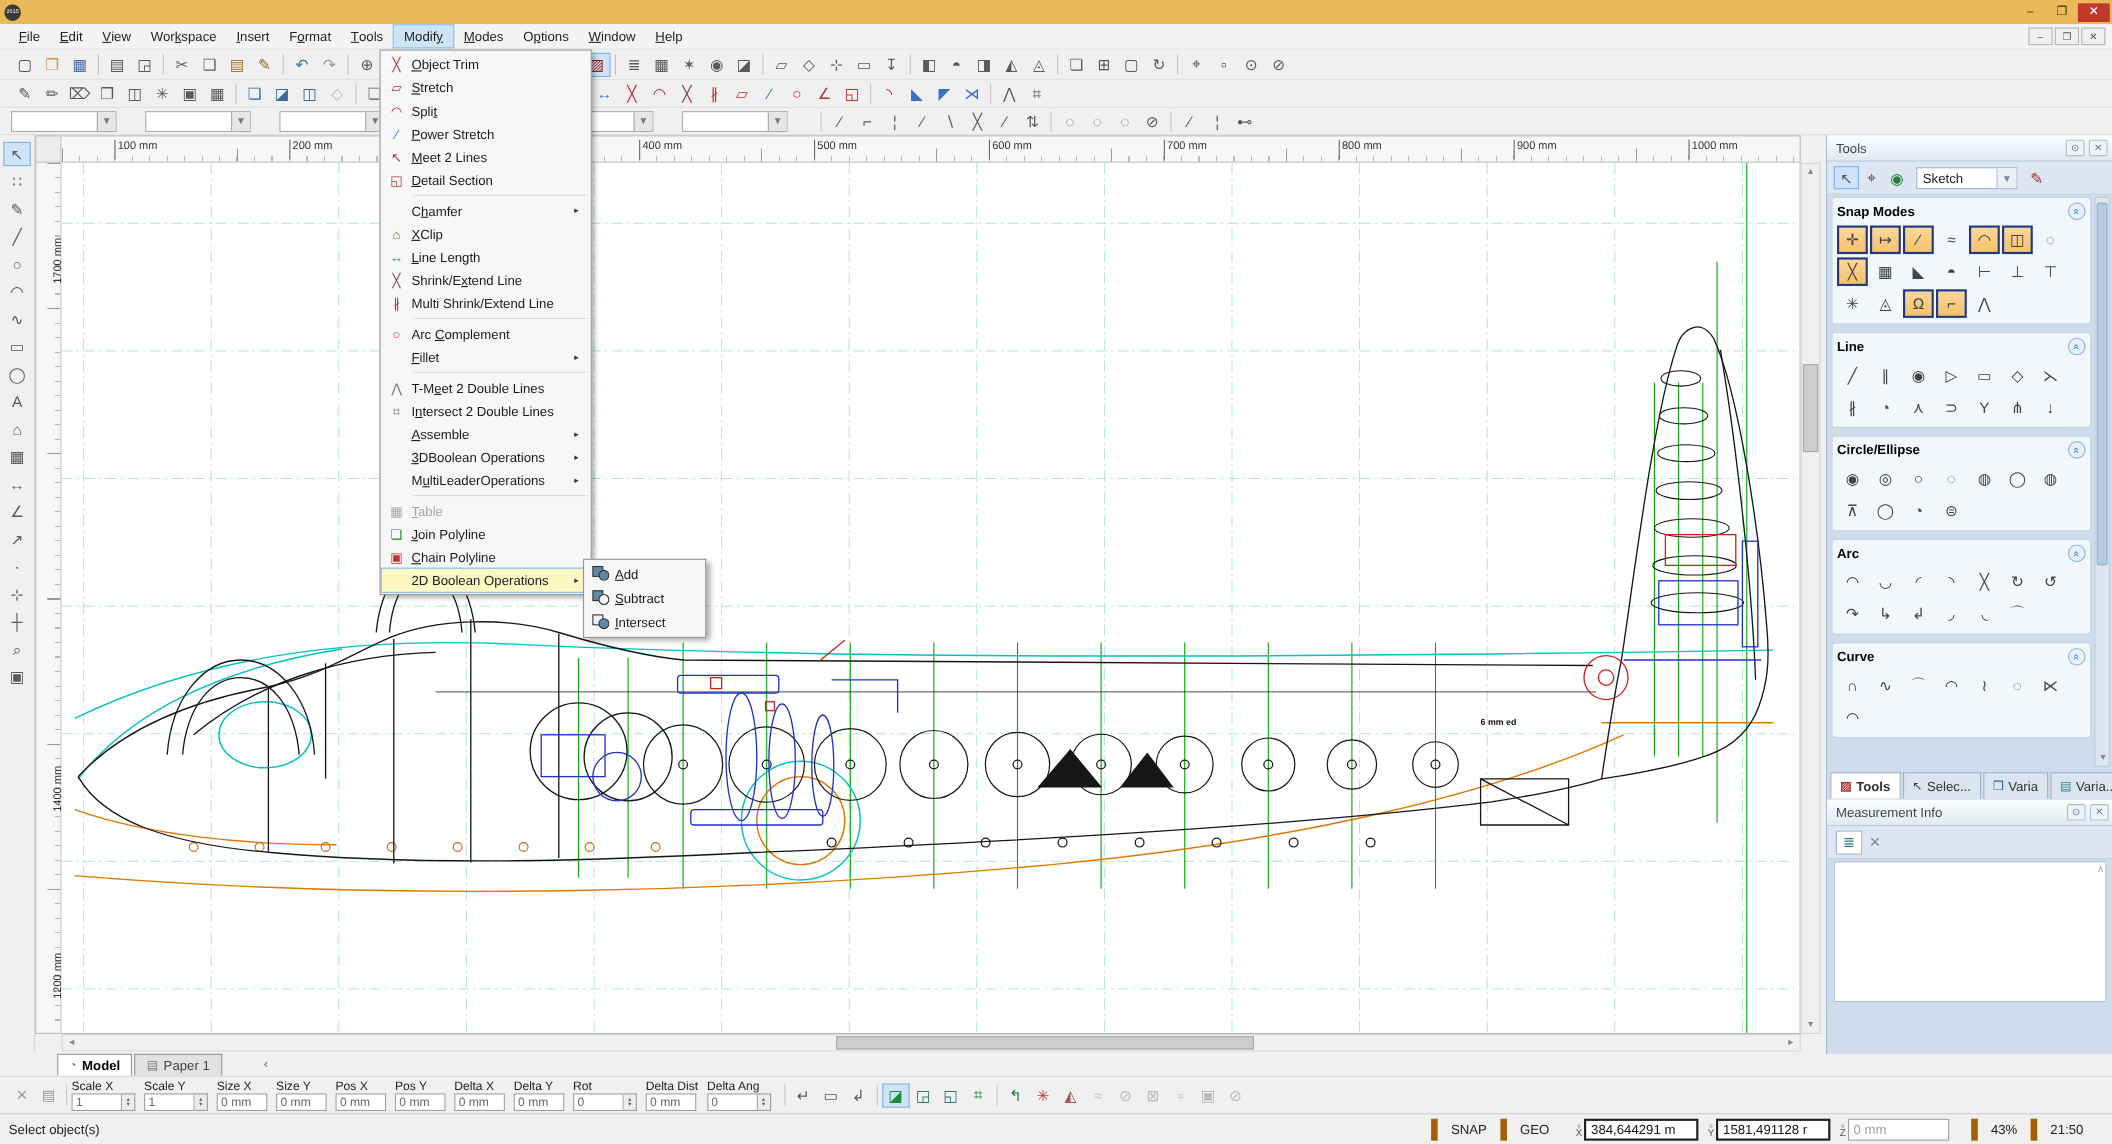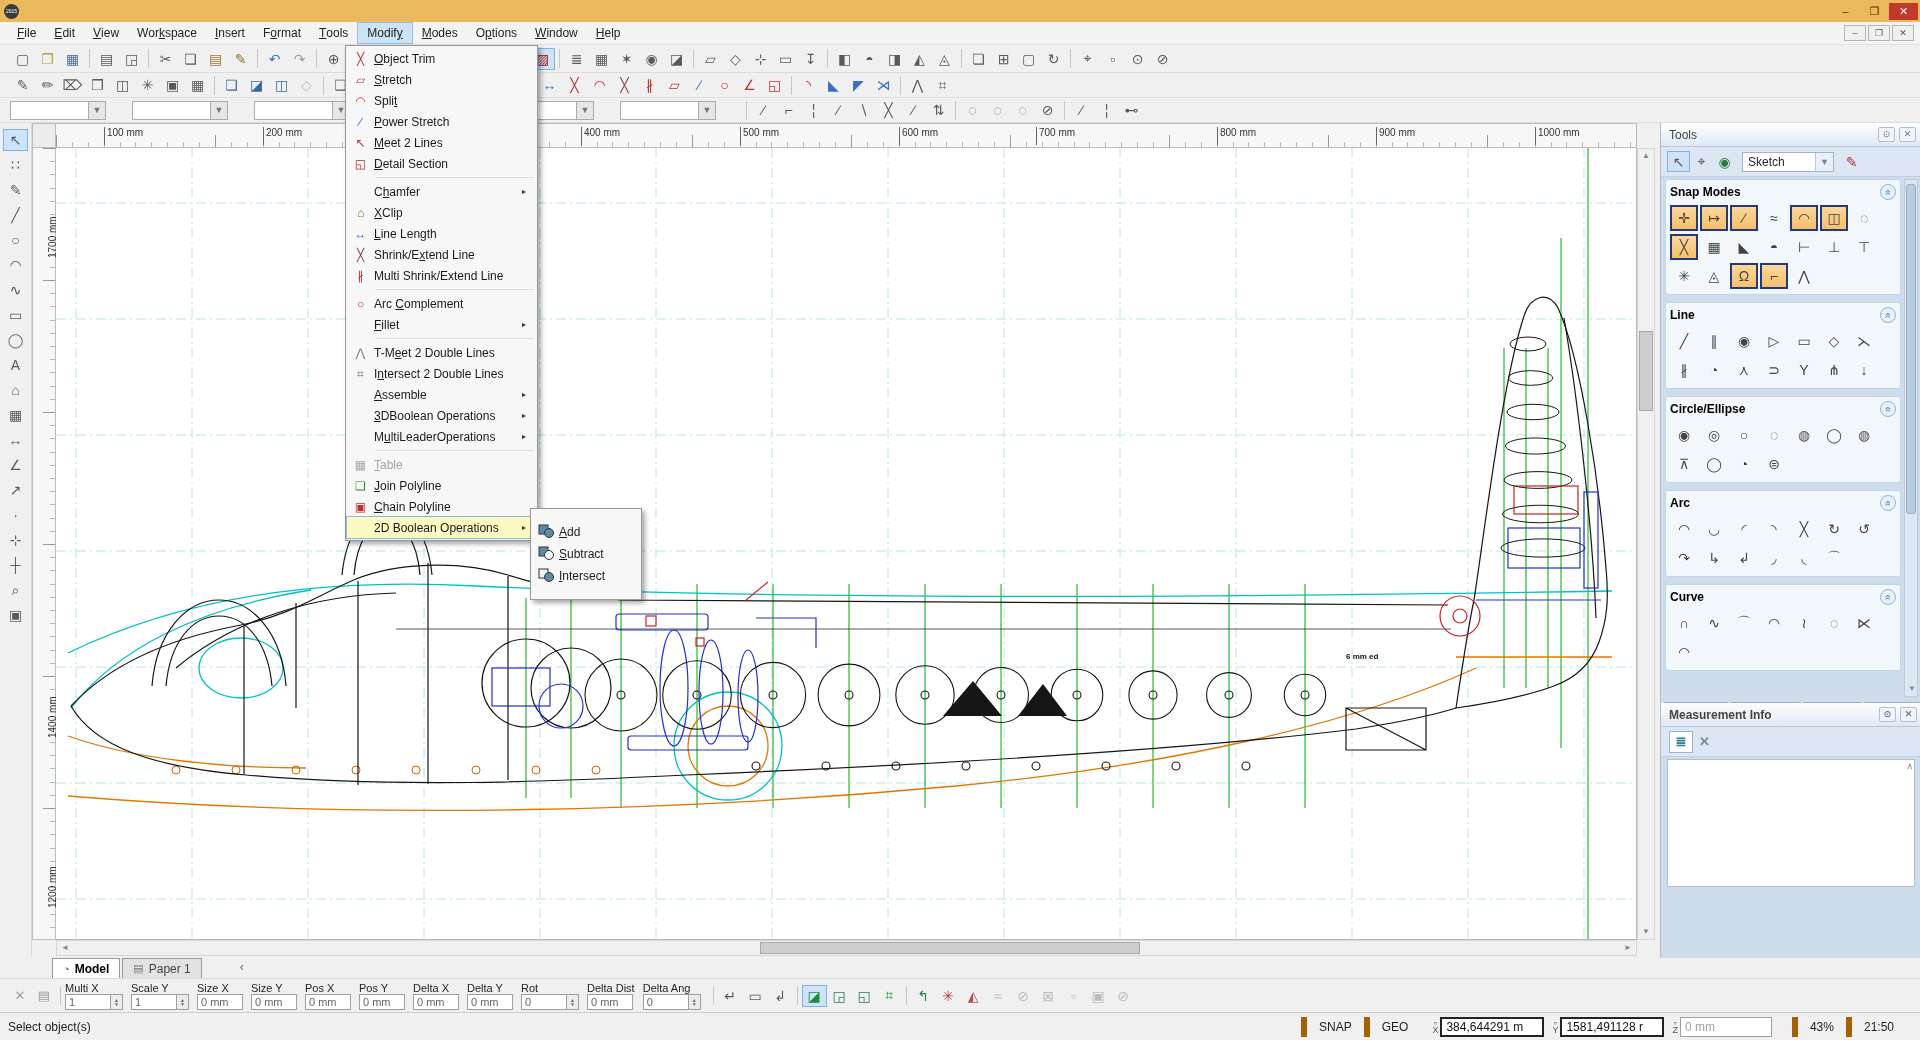--- a/index.html
+++ b/index.html
@@ -99,21 +99,21 @@
   #modmenu{position:absolute;left:345px;top:45px;width:193px;background:#f7f7f7;
     border:1px solid #979797;box-shadow:3px 3px 5px rgba(0,0,0,.35);z-index:60;padding:2px 1px;}
   .mi{height:21px;display:flex;align-items:center;font-size:12px;color:#1a1a1a;position:relative;}
   .mi .mic{width:27px;text-align:center;font-size:12px;flex:0 0 auto;}
   .mi .mil{flex:1;}
   .mi .mia{width:14px;font-size:8px;color:#333;}
   .mi.dis .mil{color:#a5a5a5;}
   .mi.hl{background:#fef9c3;outline:1px solid #84b7e2;}
   .msep{height:1px;background:#dcdcdc;margin:3px 2px 3px 29px;}
   #submenu{position:absolute;left:530px;top:508px;width:112px;background:#f7f7f7;
-    border:1px solid #979797;box-shadow:3px 3px 5px rgba(0,0,0,.35);z-index:61;padding:12px 1px;}
+    border:1px solid #979797;box-shadow:3px 3px 5px rgba(0,0,0,.35);z-index:61;padding:2px 1px;}
   #submenu .mi{height:22px;}
   
   #rightpanel{position:absolute;left:1660px;top:123px;width:260px;height:835px;background:#cfdcec;
     border-left:1px solid #a9bccf;}
   .palhead{height:24px;display:flex;align-items:center;background:linear-gradient(#fdfeff,#dfe9f4);
     border-bottom:1px solid #b9c9db;padding:0 4px 0 8px;color:#444;font-size:12px;}
   .palhead .ph-btn{margin-left:4px;width:17px;height:15px;border:1px solid #b0bfd0;background:#eef4fa;
     color:#6b7f96;font-size:9px;text-align:center;line-height:13px;border-radius:2px;}
   .palhead .sp{flex:1;}
   #tools-toolbar{height:30px;display:flex;align-items:center;padding:0 6px;background:#dce7f3;border-bottom:1px solid #c2d2e2;}
@@ -134,21 +134,21 @@
   .icorow{display:flex;margin-top:3px;}
   .pico{width:28px;height:26px;display:flex;align-items:center;justify-content:center;font-size:14px;
     color:#444;margin-right:2px;}
   .pico.on{background:linear-gradient(#fbd79b,#f6c06a);border:2px solid #24387f;}
   #paltabs{position:absolute;left:0;top:577px;width:260px;height:26px;display:flex;align-items:flex-end;
     padding-left:3px;background:#cfdcec;}
   .paltab{height:24px;padding:0 8px;display:flex;align-items:center;border:1px solid #9fb2c6;
     background:#dbe5f0;margin-right:2px;font-size:12px;color:#333;border-bottom:none;}
   .paltab.active{background:#fff;font-weight:bold;}
   .paltab .pt-ico{margin-right:4px;font-size:11px;}
-  #measure{position:absolute;left:0;top:580px;width:260px;height:190px;background:#cfdcec;font-weight:bold;}
+  #measure{position:absolute;left:0;top:604px;width:260px;height:190px;background:#cfdcec;}
   #meas-toolbar{height:30px;display:flex;align-items:center;padding:0 8px;background:#dce7f3;border-bottom:1px solid #c2d2e2;}
   .mbtn{width:24px;height:22px;border:1px solid #9fb4c8;background:#fff;color:#2e7d8a;font-size:13px;
     display:flex;align-items:center;justify-content:center;margin-right:6px;}
   .mx{color:#7a8a9a;font-size:13px;}
   #meas-content{position:absolute;left:6px;top:56px;right:6px;bottom:6px;background:#fff;border:1px solid #aebfd2;}
   #meas-content .up{position:absolute;right:1px;top:1px;color:#aaa;font-size:9px;}
 </style>
 </head>
 <body>
 
@@ -342,21 +342,21 @@
   </div>
 
 <div id="corner"></div>
 <div id="hruler">
     <span class="hlab" style="left: 48px;">100 mm</span>
     <span class="hlab" style="left: 207px;">200 mm</span>
     <span class="hlab" style="left: 366px;">300 mm</span>
     <span class="hlab" style="left: 525px;">400 mm</span>
     <span class="hlab" style="left: 684px;">500 mm</span>
     <span class="hlab" style="left: 843px;">600 mm</span>
-    <span class="hlab" style="left: 980px;">700 mm</span>
+    <span class="hlab" style="left: 1002px;">700 mm</span>
     <span class="hlab" style="left: 1161px;">800 mm</span>
     <span class="hlab" style="left: 1320px;">900 mm</span>
     <span class="hlab" style="left: 1479px;">1000 mm</span>
   </div>
 <div id="vruler">
     <span class="vlab" style="top: 110px;">1700 mm</span>
     <span class="vlab" style="top: 590px;">1400 mm</span>
     <span class="vlab" style="top: 760px;">1200 mm</span>
   </div>
 
@@ -499,21 +499,21 @@
   </div>
   <div id="tabscroll">‹</div>
 </div>
 
 <div id="inspector">
   <span class="insp-ico">✕</span>
   <span class="insp-ico">▤</span>
   <span class="tsep"></span>
   <div id="fields" style="display:flex;align-items:center;">
       <div class="field">
-        <label>Multi X</label>
+        <label>Scale X</label>
         <div class="fval">
           <input value="1" style="">
           <span class="spin">
             <span>▲</span>
             <span>▼</span>
           </span>
         </div>
       </div>
       <div class="field">
         <label>Scale Y</label>

